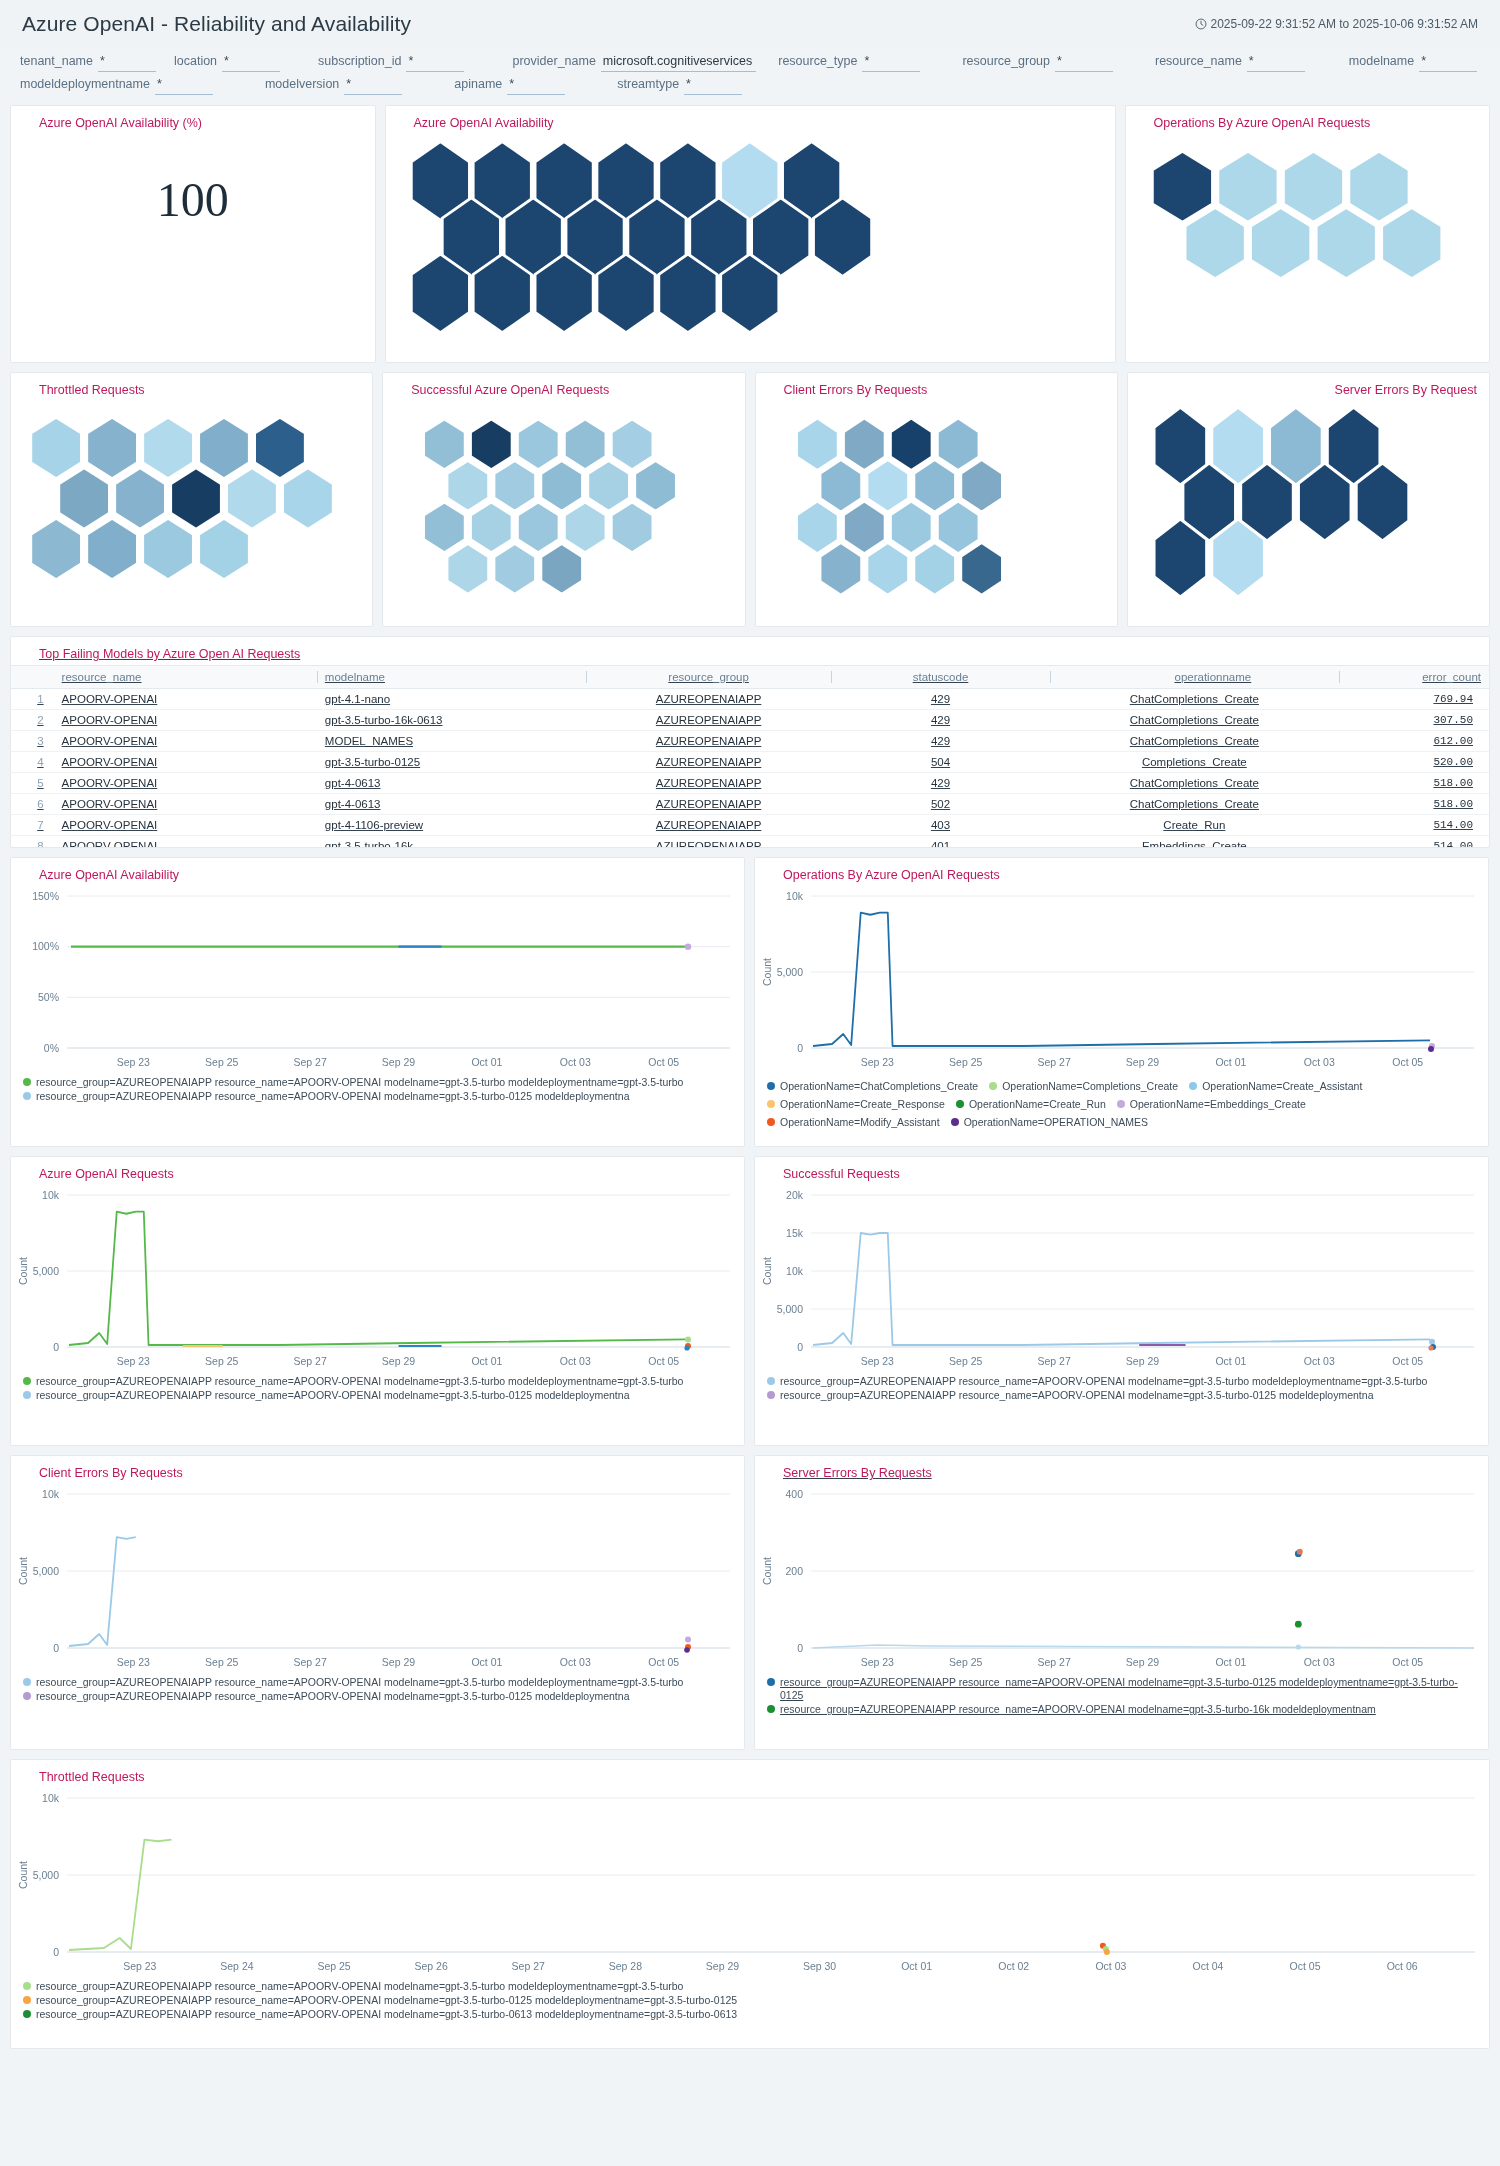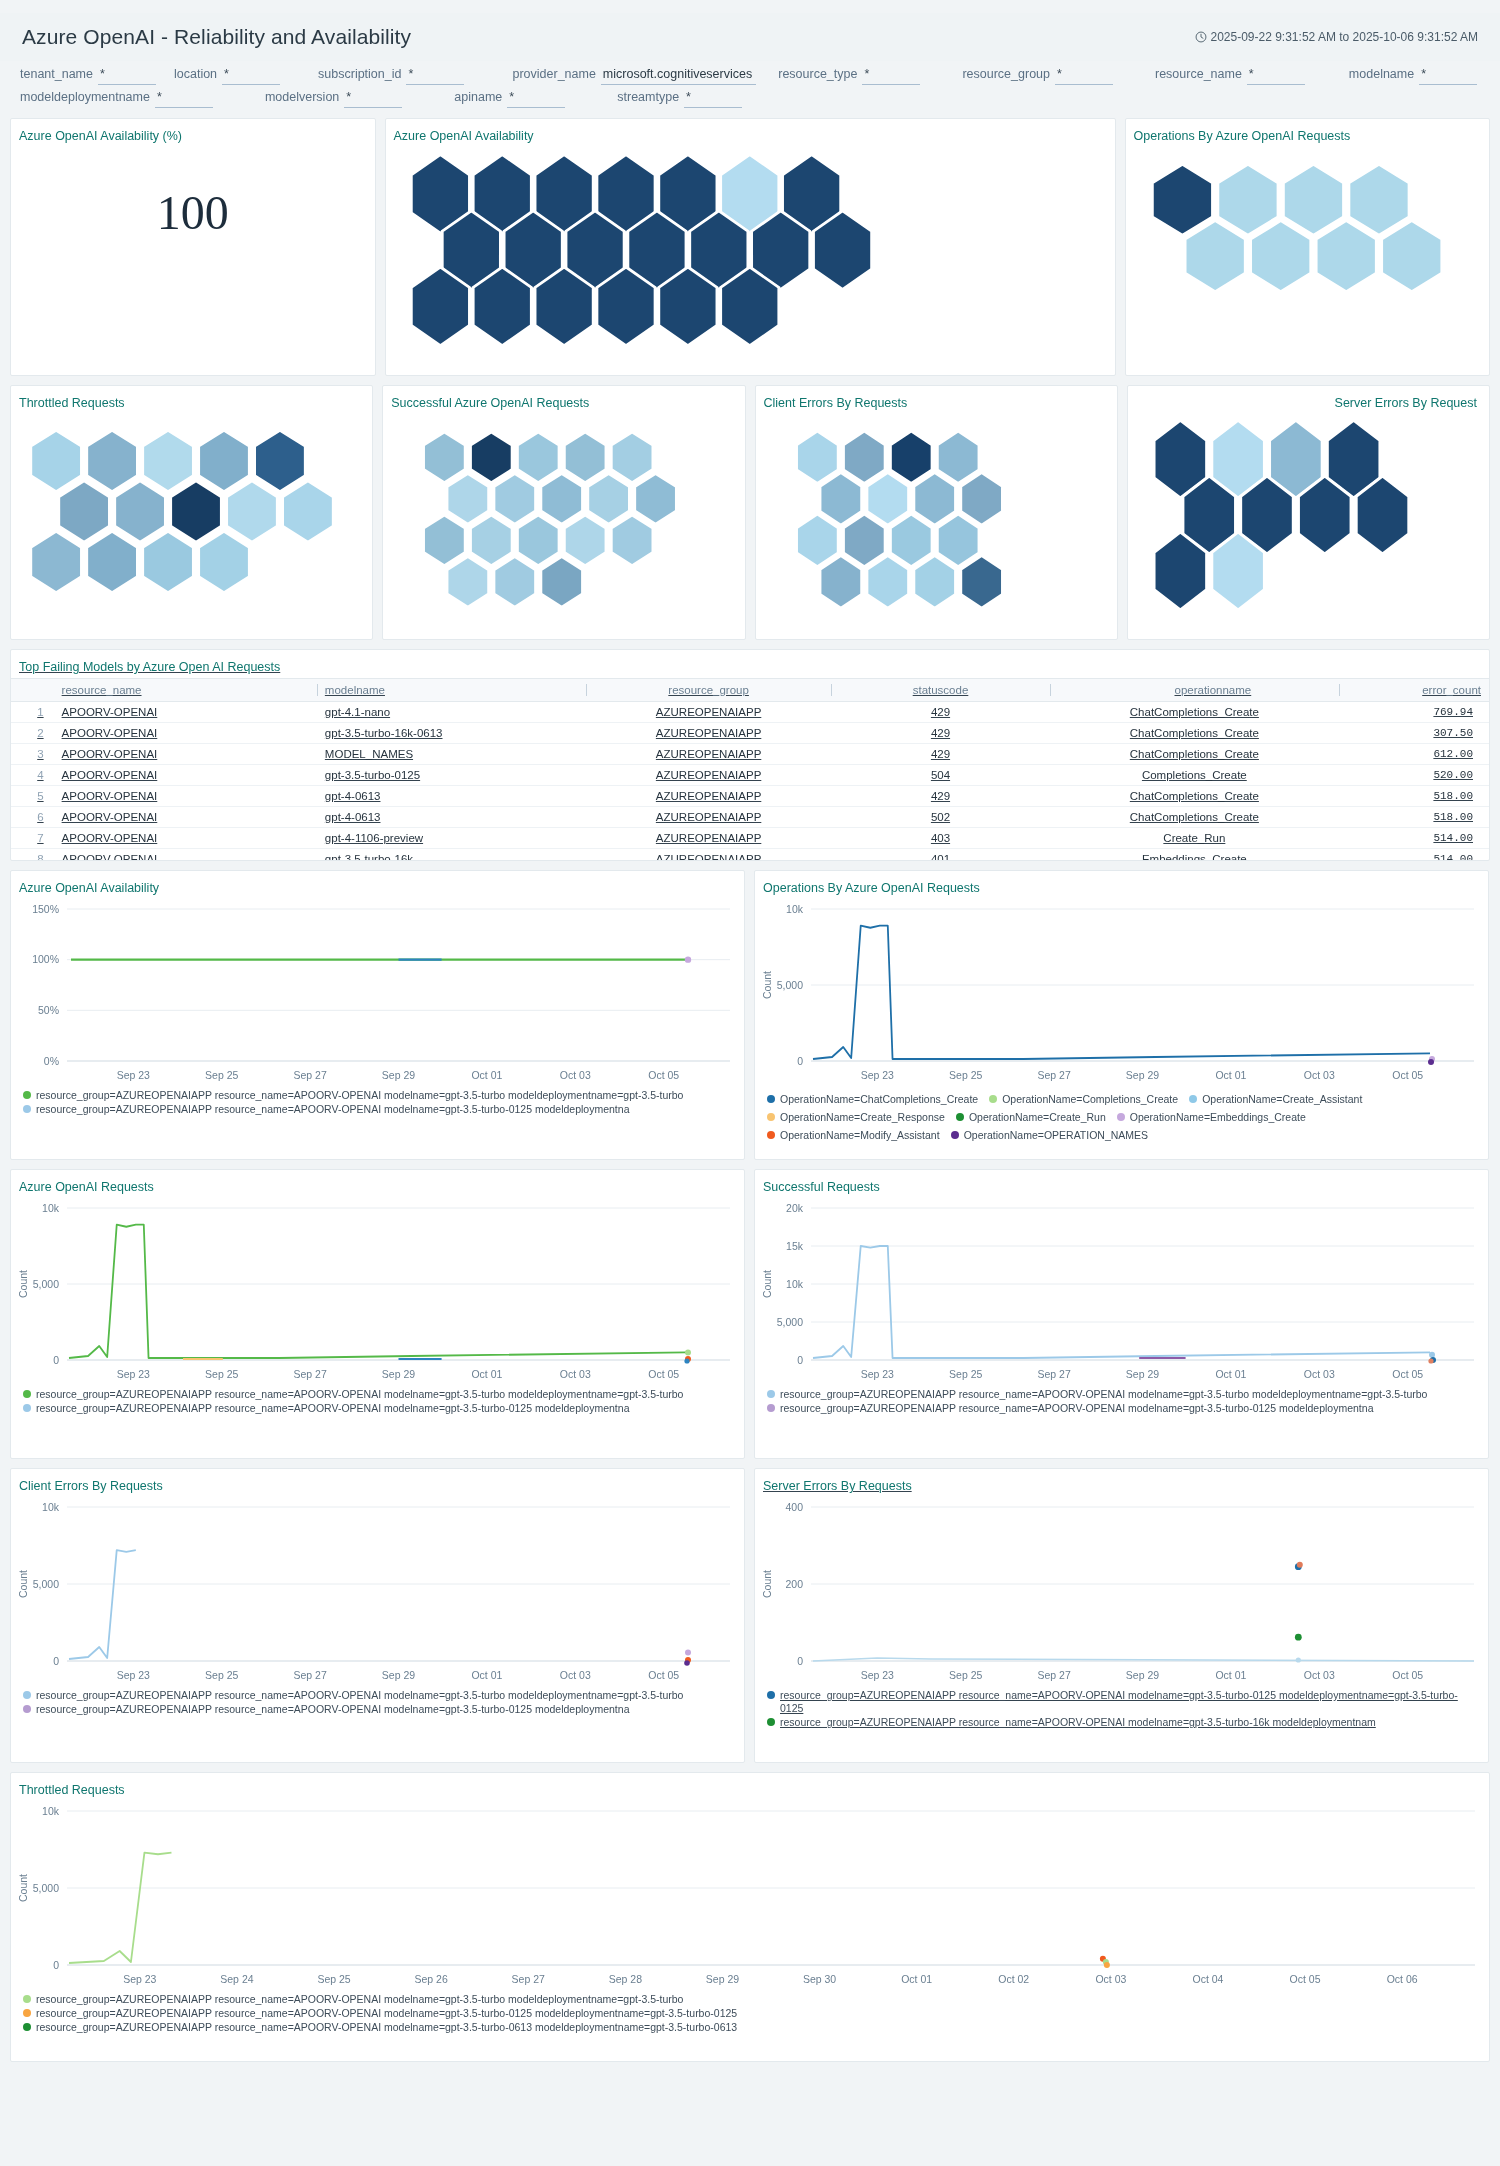--- a/index.html
+++ b/index.html
@@ -9,21 +9,20 @@
     background:#f1f4f6;
     font-family:"Liberation Sans", sans-serif;
     color:#34434f;
     overflow:hidden;
   }
   
   .app-header {
     height:48px; background:#eff3f5;
     display:flex; align-items:center; justify-content:space-between;
     padding:0 22px;
-    margin-top:13px;
   }
   .app-title { font-size:21px; color:#2b3a45; font-weight:400; letter-spacing:.1px; }
   .time-range { display:flex; align-items:center; gap:3px; font-size:12px; color:#4a5b68; }
   .clock-icon { width:12px; height:12px; flex:0 0 auto; }
 
   
   .filter-bar {
     background:#f1f4f6; padding:6px 20px 10px 20px;
   }
   .filter-row { display:flex; align-items:flex-end; }
@@ -41,21 +40,21 @@
   .filter-value.star { color:#3b4a57; }
 
   
   .grid { padding:0 10px; }
   .row { display:flex; gap:9px; margin-bottom:9px; }
   .panel {
     background:#ffffff; border:1px solid #e3e9ed; border-radius:2px;
     position:relative; overflow:hidden;
   }
   .panel-title {
-    font-size:12.5px; color:#0f766e; padding:10px 12px 4px 8px;
+    font-size:12.5px; color:#be185d; padding:10px 12px 4px 28px;
     font-weight:400;
   }
 
   
   .single-value {
     display:flex; align-items:center; justify-content:center;
     height:130px; font-size:48px; color:#1d2d3c; font-weight:400;
     font-family:"Liberation Serif", serif;
   }
 

